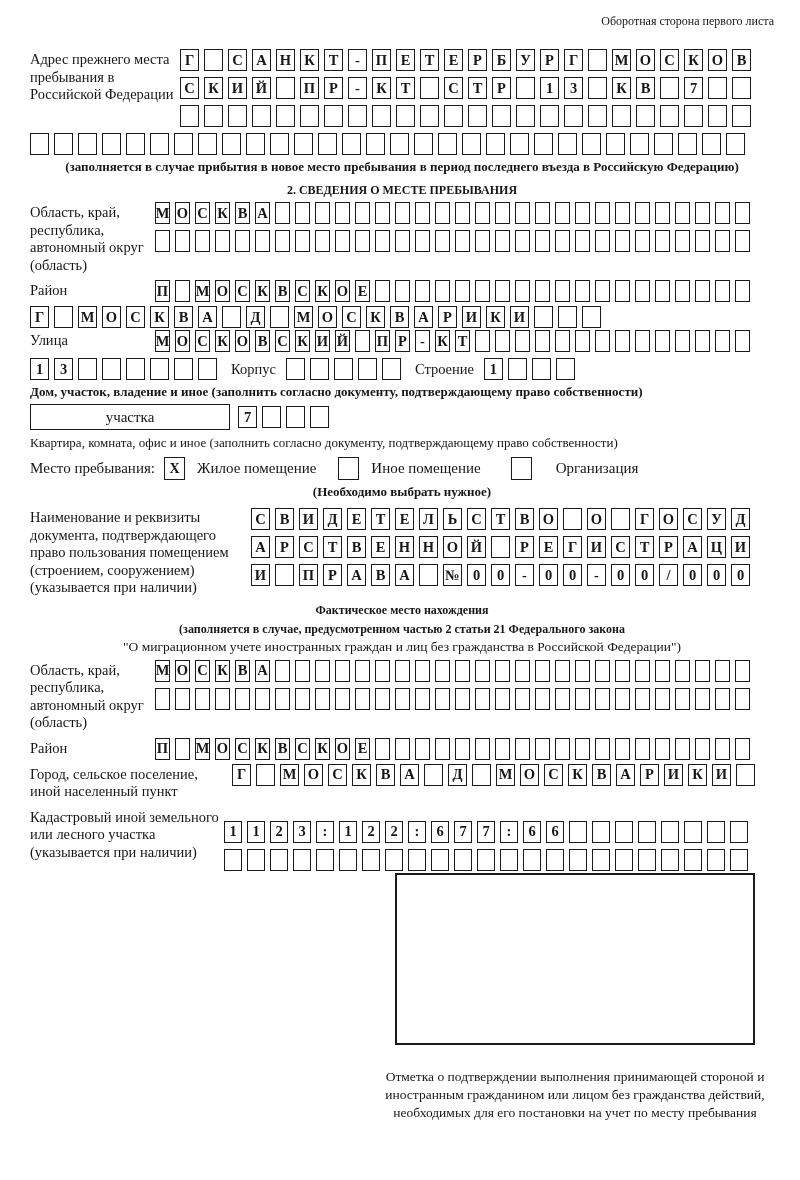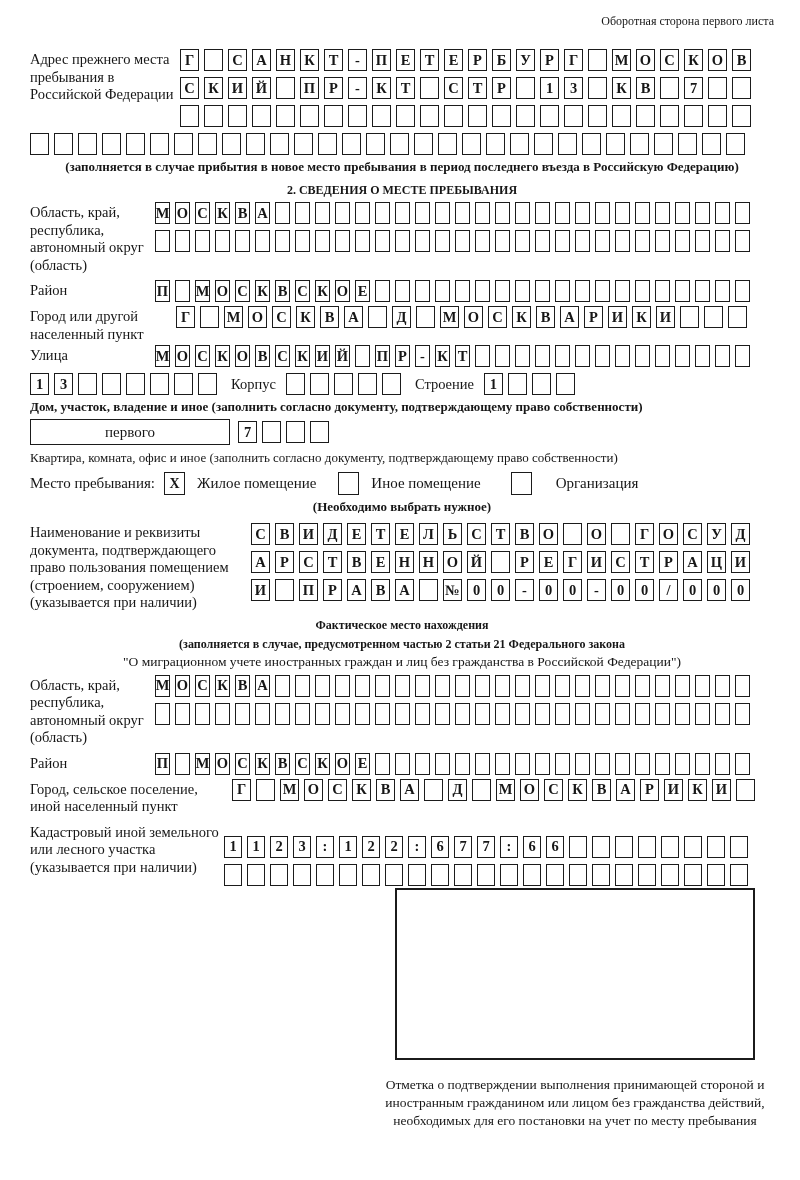--- a/index.html
+++ b/index.html
@@ -51,21 +51,21 @@
   }
   .doc-cells { padding-top:1px; }
   .pt14 { padding-top:14px; }
 
   .stampbox {
     margin-left:365px; width:360px; height:172px;
     border:2px solid #1b1b1b; margin-top:2px;
   }
   .stampcap {
     margin-left:345px; width:400px; text-align:center;
-    font-size:13.5px; line-height:18px; margin-top:16px;
+    font-size:13.5px; line-height:18px; margin-top:23px;
   }
 </style>
 </head>
 <body>
 
 <div class="top-note">Оборотная сторона первого листа</div>
 
 <div class="frow">
   <div class="flabel lw150">Адрес прежнего места пребывания в Российской Федерации</div>
   <div class="cellcol">
@@ -285,21 +285,20 @@
       <span class="cell"></span>
       <span class="cell"></span>
       <span class="cell"></span>
       <span class="cell"></span>
       <span class="cell"></span>
       <span class="cell"></span>
     </div>
 </div>
 
 <div class="frow mt4">
-  <div class="flabel lw146">Город или другой населенный пункт</div>
   <div class="cellrow p24">
       <span class="cell">Г</span>
       <span class="cell"></span>
       <span class="cell">М</span>
       <span class="cell">О</span>
       <span class="cell">С</span>
       <span class="cell">К</span>
       <span class="cell">В</span>
       <span class="cell">А</span>
       <span class="cell"></span>
@@ -380,21 +379,21 @@
   <div class="cellrow p24">
       <span class="cell">1</span>
       <span class="cell"></span>
       <span class="cell"></span>
       <span class="cell"></span>
     </div>
 </div>
 <div class="cap mt3">Дом, участок, владение и иное (заполнить согласно документу, подтверждающему право собственности)</div>
 
 <div class="houseline mt4">
-  <div class="wbox wbox-kv">первого</div>
+  <div class="wbox wbox-kv">участка</div>
   <div class="cellrow p24">
       <span class="cell">7</span>
       <span class="cell"></span>
       <span class="cell"></span>
       <span class="cell"></span>
     </div>
 </div>
 <div class="cap mt4">Квартира, комната, офис и иное (заполнить согласно документу, подтверждающему право собственности)</div>
 
 <div class="stayline mt6">

